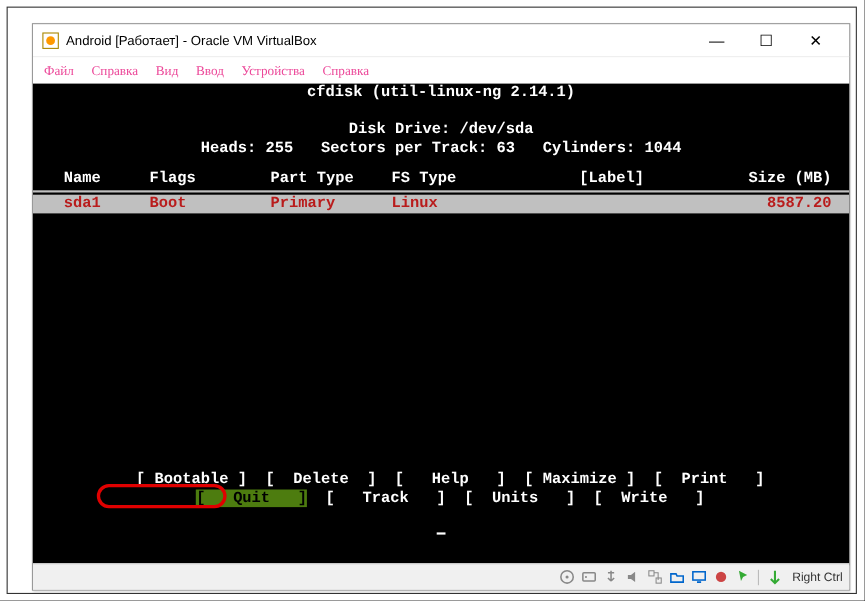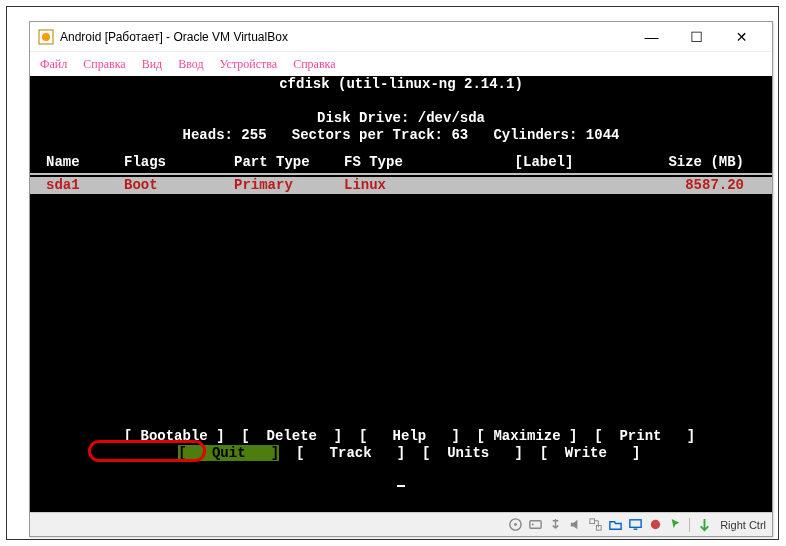--- a/index.html
+++ b/index.html
@@ -8,21 +8,21 @@
 .win { position:absolute; left:22px; top:14px; width:744px; height:516px; border:1px solid #999; background:#fff; box-shadow:1px 1px 2px rgba(0,0,0,.15); }
 .titlebar { height:30px; display:flex; align-items:center; padding:0 8px; border-bottom:1px solid #eee; }
 .titlebar .icon { width:16px; height:16px; margin-right:6px; }
 .titlebar .icon svg { width:16px; height:16px; }
 .titlebar .title { flex:1; font-size:12px; color:#000; }
 .titlebar .wc { display:flex; gap:0; }
 .titlebar .wc .btn { width:45px; height:28px; display:flex; align-items:center; justify-content:center; font-size:14px; font-family:Arial; }
 .menubar { height:24px; display:flex; align-items:center; padding:0 10px; gap:16px; font-size:12px; color:#ec4899;font-family:Liberation Serif, serif; }
 .menubar span { cursor:default; }
 .term { background:#000; color:#fff; font-family:"Courier New",monospace; font-size:14px; line-height:17px; position:relative; height:438px; overflow:hidden; }
-.term .line { white-space:pre; padding:0 4px; font-weight:bold; }
+.term .line { white-space:pre; padding:0 16px; font-weight:bold; }
 .term .center { text-align:center; }
 .term .hr { height:2px; background:#c0c0c0; margin:2px 0; }
 .rowsel { background:#c0c0c0; color:#b91c1c; }
 .actions { position:absolute; bottom:52px; left:0; right:0; text-align:center; }
 .actions .row { white-space:pre; font-weight:bold; }
 .selbtn { background:#4d7c0f; color:#000;margin-top:48px; }
 .ring { position:absolute; border:3px solid #e00000; border-radius:12px; pointer-events:none; }
 .hintrow { position:absolute; bottom:22px; left:0; right:0; text-align:center; white-space:pre; font-weight:bold; }
 .statusbar { position:absolute; bottom:0; left:0; right:0; height:24px; border-top:1px solid #ccc; display:flex; align-items:center; justify-content:flex-end; gap:4px; padding:0 6px; background:#f0f0f0; }
 .sb-icon { width:16px; height:16px; display:flex; align-items:center; justify-content:center; }

